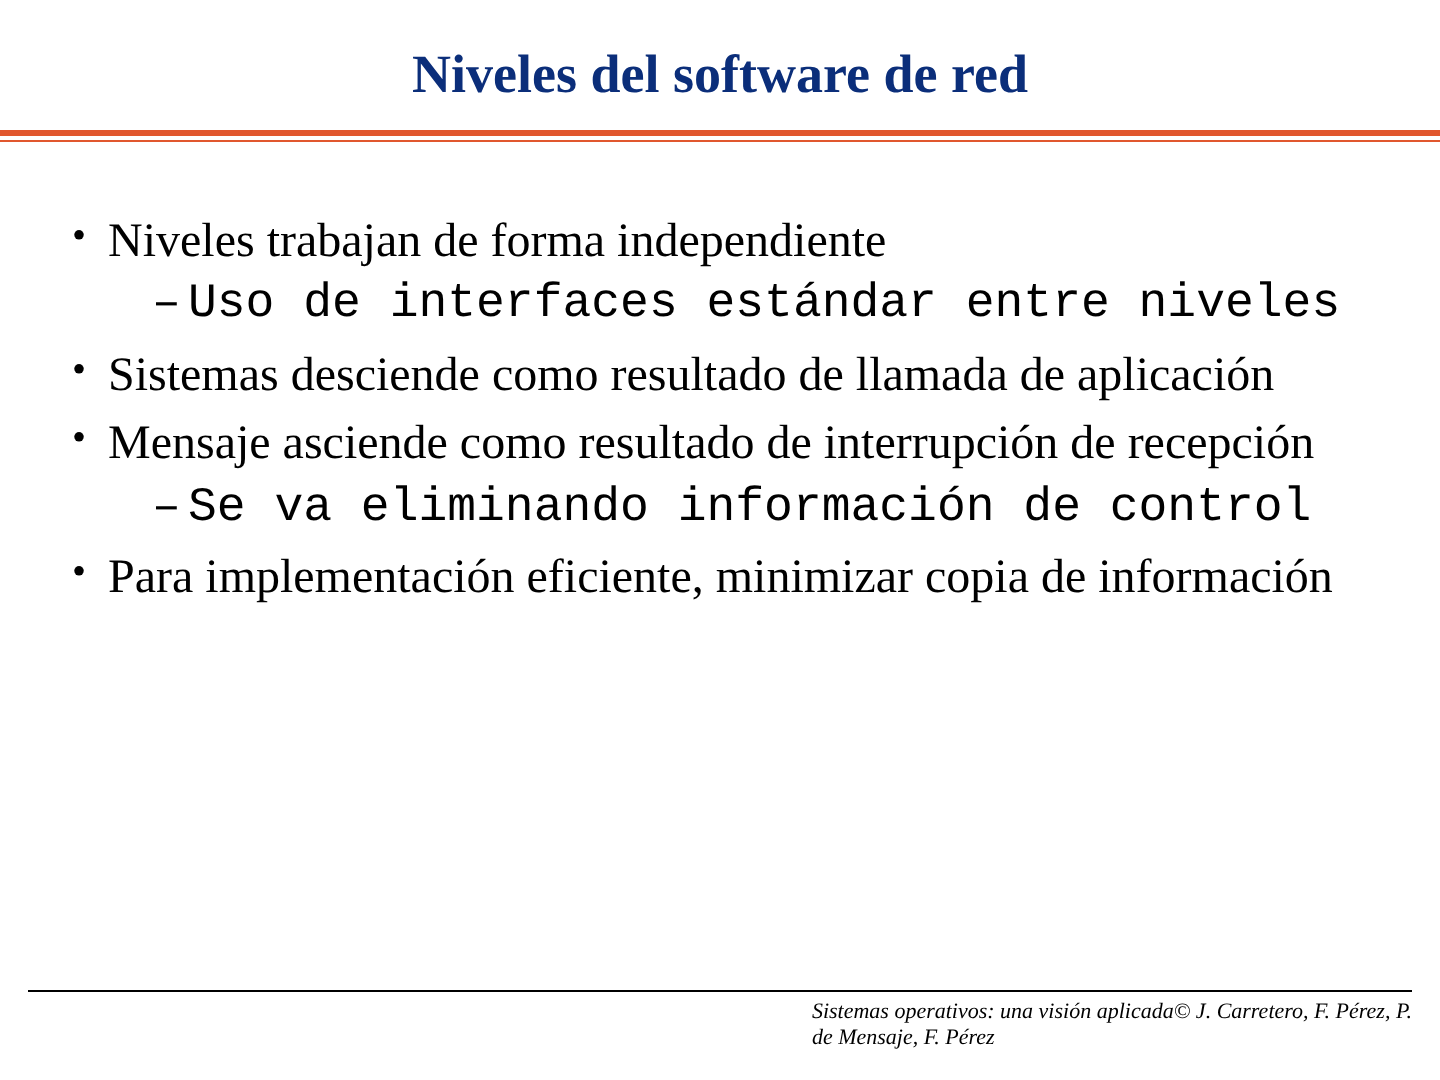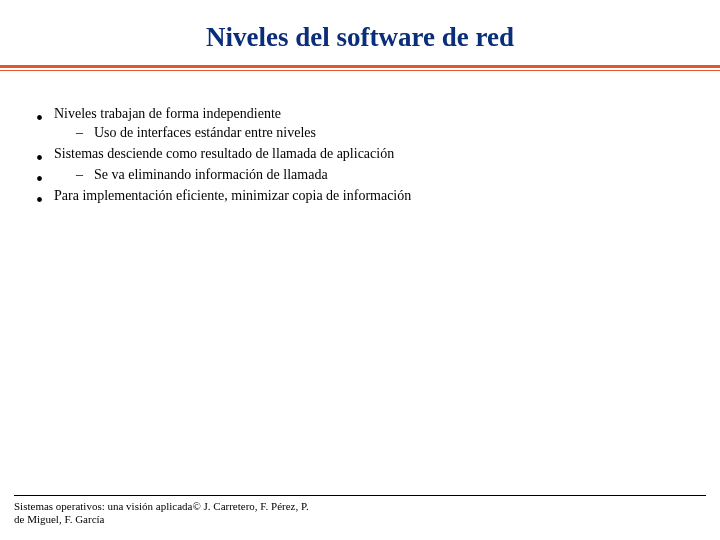--- a/index.html
+++ b/index.html
@@ -41,21 +41,21 @@
   }
   .rule .stripe2 {
     position: absolute;
     left: 0; right: 0;
     top: 5px;
     height: 1px;
     background: #e1572e;
   }
   .content {
     padding: 34px 32px 0 32px;
-    font-size: 14px;
+    font-size: 24px;
     line-height: 1.35;
   }
   ul.top {
     list-style: none;
     margin: 0;
     padding: 0;
   }
   ul.top > li {
     position: relative;
     padding-left: 22px;
@@ -69,20 +69,21 @@
     font-size: 20px;
   }
   ul.sub {
     list-style: none;
     margin: 0;
     padding: 0 0 0 22px;
   }
   ul.sub > li {
     position: relative;
     padding-left: 18px;
+    font-family: Liberation Mono, monospace;
   }
   ul.sub > li::before {
     content: "–";
     position: absolute;
     left: 0;
     top: 0;
   }
   .footer {
     position: absolute;
     left: 0;
@@ -91,22 +92,23 @@
     padding: 0 14px;
     font-size: 11px;
     color: #000;
   }
   .footer .line {
     border-top: 1px solid #000;
     margin-bottom: 4px;
   }
   .footer-row {
     display: flex;
-    justify-content: flex-start;
+    justify-content: flex-end;
     align-items: flex-start;
+    font-style: italic;
   }
   .footer-left {
     flex: 0 0 auto;
     max-width: 230px;
     line-height: 1.2;
   }
   .footer-center {
     flex: 1 1 auto;
     text-align: center;
   }
@@ -134,36 +136,37 @@
         <ul class="sub">
           <li>
             <span>Uso de interfaces estándar entre niveles</span>
           </li>
         </ul>
       </li>
       <li>
         <span>Sistemas desciende como resultado de llamada de aplicación</span>
       </li>
       <li>
+        <span>Mensaje asciende como resultado de interrupción de recepción</span>
         <ul class="sub">
           <li>
-            <span>Se va eliminando información de llamada</span>
+            <span>Se va eliminando información de control</span>
           </li>
         </ul>
       </li>
       <li>
         <span>Para implementación eficiente, minimizar copia de información</span>
       </li>
     </ul>
   </div>
 
   <div class="footer">
     <div class="line"></div>
     <div class="footer-row">
       <div class="footer-left">
         <div>Sistemas operativos: una visión aplicada</div>
-        <div>de Miguel, F. García</div>
+        <div>de Mensaje, F. Pérez</div>
       </div>
       <div class="footer-right">© J. Carretero, F. Pérez, P.</div>
     </div>
   </div>
 
 </div>
 
 </body></html>

